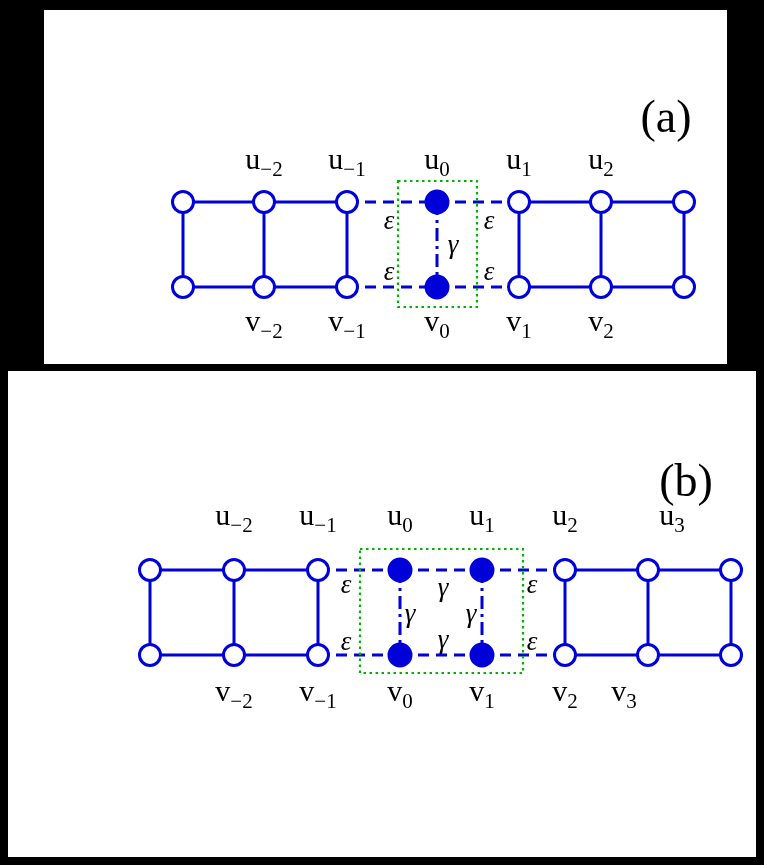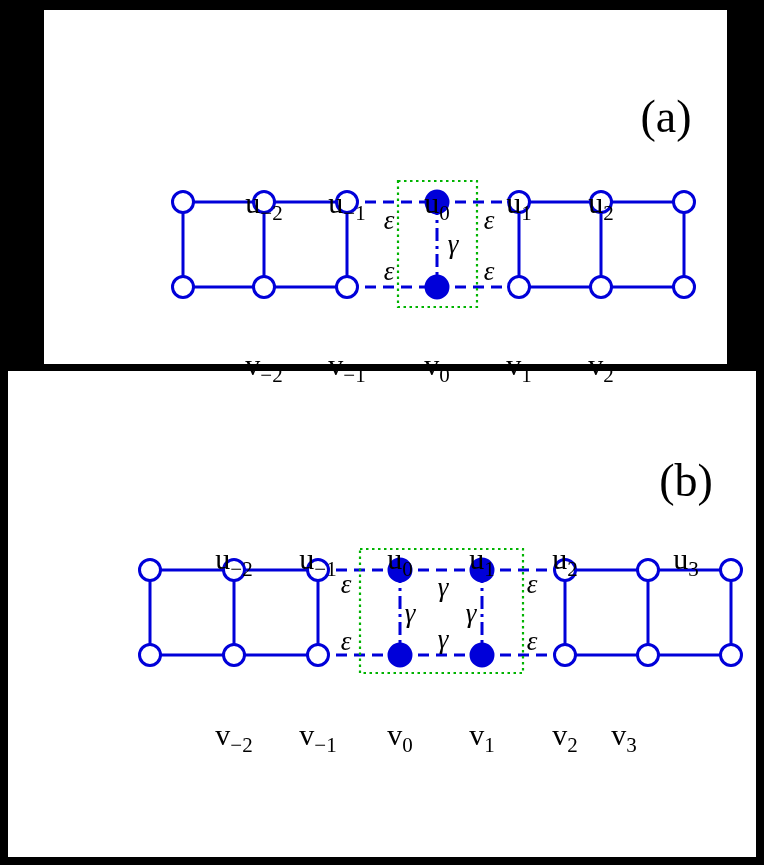--- a/index.html
+++ b/index.html
@@ -6,21 +6,21 @@
   .canvas{
     position:relative;width:764px;height:865px;background:#000;
     overflow:hidden;font-family:"Liberation Serif",serif;
   }
   .panel{position:absolute;background:#fff;}
   .panel-a{left:44px;top:10px;width:683px;height:354px;}
   .panel-b{left:8px;top:371px;width:748px;height:486px;}
   svg.overlay{position:absolute;left:0;top:0;}
   .lbl{
     position:absolute;transform:translateX(-50%);
-    font-size:30px;color:#000;white-space:nowrap;line-height:1;margin-top:44px;
+    font-size:30px;color:#000;white-space:nowrap;line-height:1;
   }
   .lbl sub{font-size:21px;line-height:1;}
   .greek{
     position:absolute;transform:translate(-50%,-50%);
     font-size:27px;font-style:italic;color:#000;line-height:1;
   }
   .tag{
     position:absolute;transform:translate(-50%,-50%);
     font-size:46px;color:#000;line-height:1;
   }
@@ -119,21 +119,21 @@
   <span class="greek" style="left:489px;top:271px">ε</span>
   <span class="greek" style="left:453px;top:244px">γ</span>
 
   <span class="tag" style="left:686px;top:481px">(b)</span>
 
   <span class="lbl" style="left:234px;top:500px"><span>u</span><sub>−2</sub></span>
   <span class="lbl" style="left:318px;top:500px"><span>u</span><sub>−1</sub></span>
   <span class="lbl" style="left:400px;top:500px"><span>u</span><sub>0</sub></span>
   <span class="lbl" style="left:482px;top:500px"><span>u</span><sub>1</sub></span>
   <span class="lbl" style="left:565px;top:500px"><span>u</span><sub>2</sub></span>
-  <span class="lbl" style="left:686px;top:500px"><span>u</span><sub>3</sub></span>
+  <span class="lbl" style="left:672px;top:500px"><span>u</span><sub>3</sub></span>
 
   <span class="lbl" style="left:234px;top:676px"><span>v</span><sub>−2</sub></span>
   <span class="lbl" style="left:318px;top:676px"><span>v</span><sub>−1</sub></span>
   <span class="lbl" style="left:400px;top:676px"><span>v</span><sub>0</sub></span>
   <span class="lbl" style="left:482px;top:676px"><span>v</span><sub>1</sub></span>
   <span class="lbl" style="left:565px;top:676px"><span>v</span><sub>2</sub></span>
   <span class="lbl" style="left:624px;top:676px"><span>v</span><sub>3</sub></span>
 
   <span class="greek" style="left:346px;top:584px">ε</span>
   <span class="greek" style="left:532px;top:584px">ε</span>

